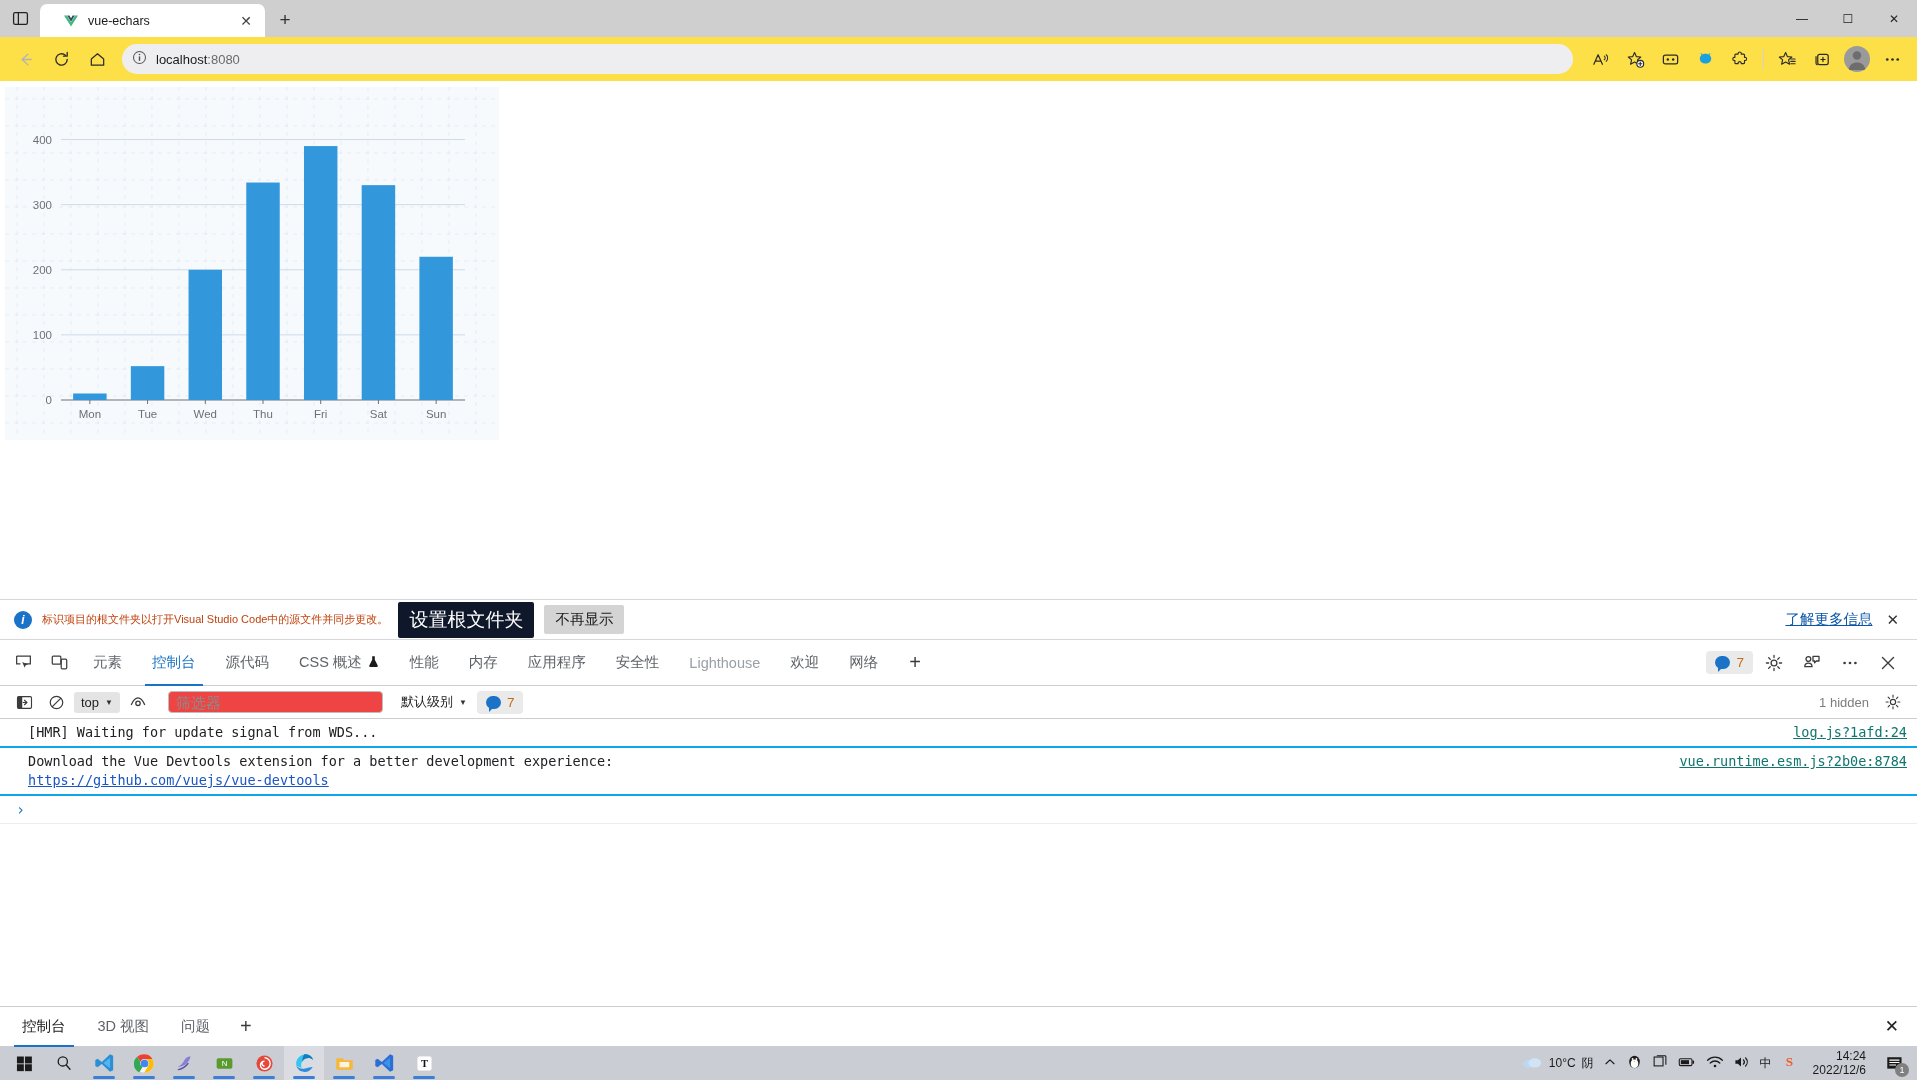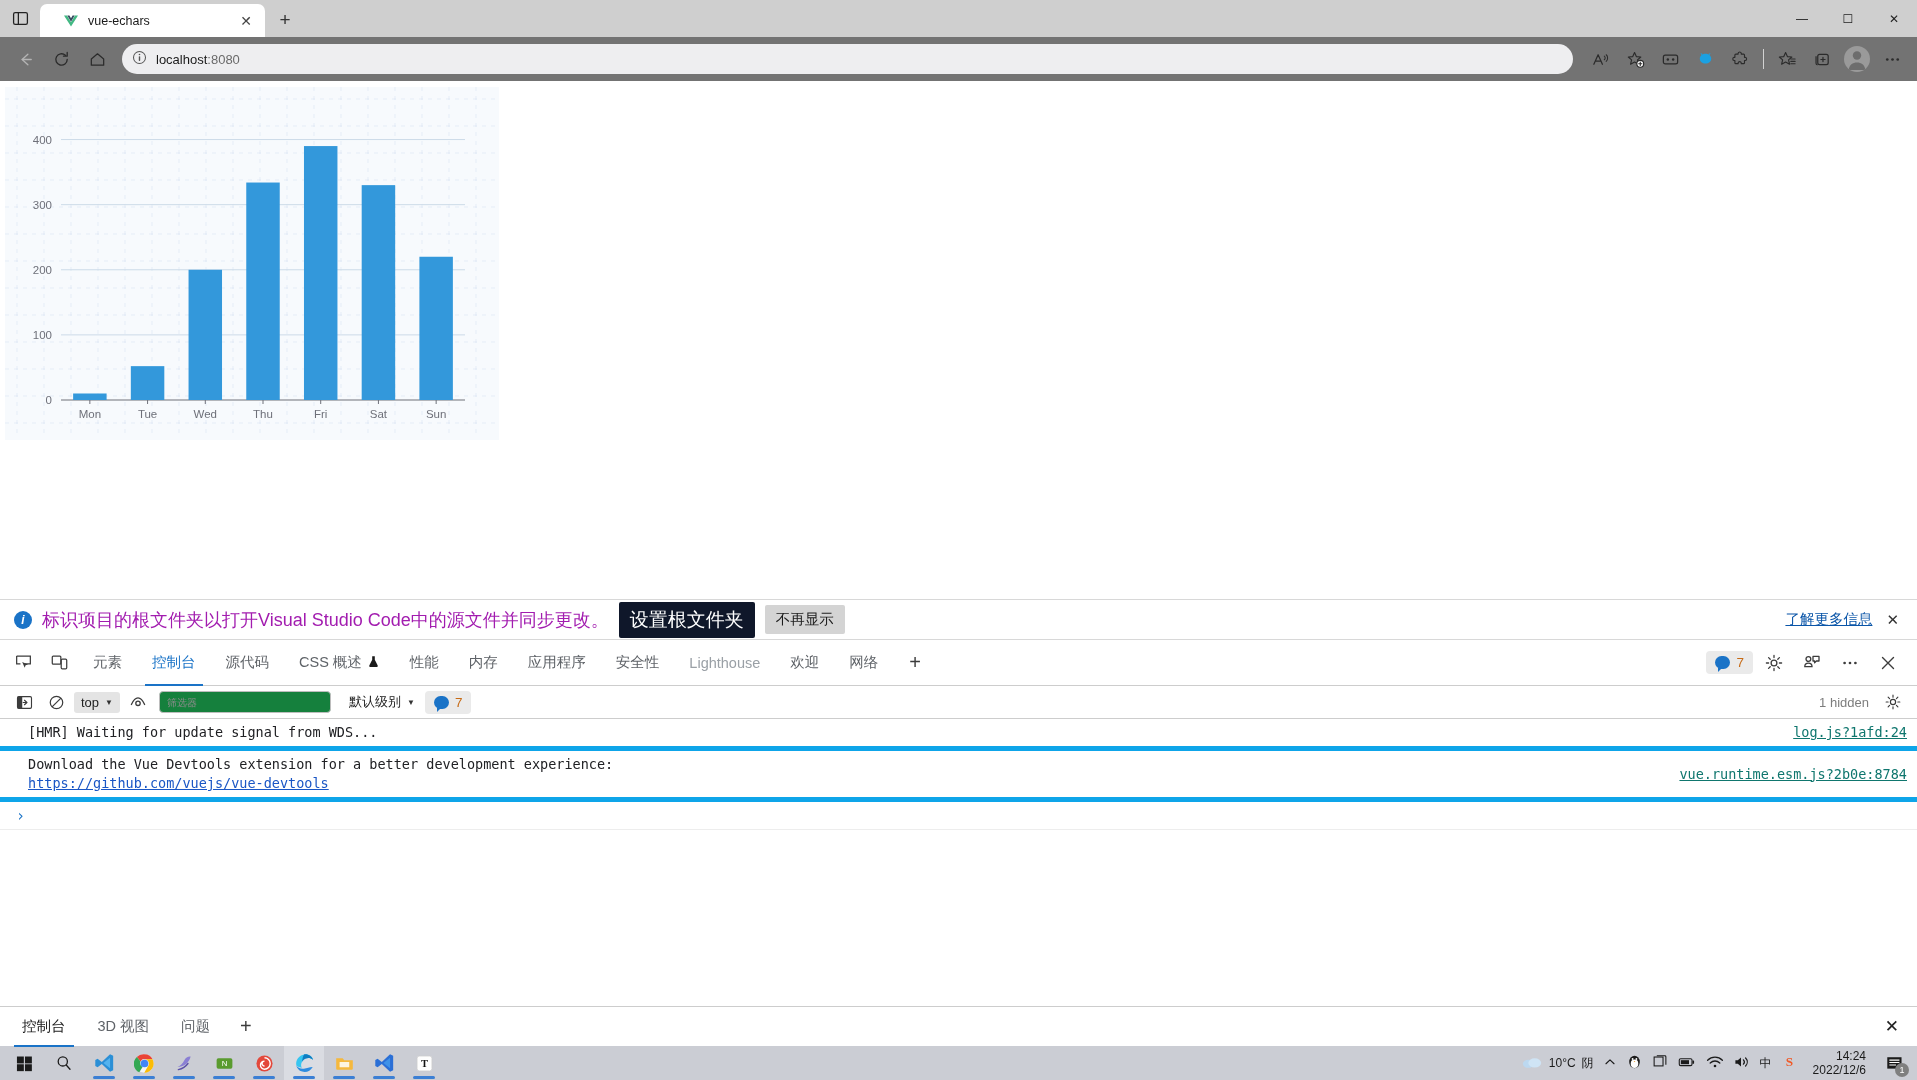--- a/index.html
+++ b/index.html
@@ -46,21 +46,21 @@
     display: flex; align-items: center;
   }
   .win-ctrl {
     width: 46px; height: 37px; display: flex;
     align-items: center; justify-content: center;
     font-size: 12px; color: #222;
   }
 
   
   .navbar {
-    height: 44px; background: #737373; display: flex;
+    height: 44px; background: #fde047; display: flex;
     align-items: center; padding: 0 8px; gap: 2px; flex: 0 0 auto;
   }
   .nav-btn {
     width: 34px; height: 34px; border-radius: 5px;
     display: flex; align-items: center; justify-content: center;
     color: #2b2b2b; flex: 0 0 34px;
   }
   .nav-btn.disabled { color: #b4b4b4; }
   .omnibox {
     flex: 1 1 auto; height: 30px; background: #eeeef0;
@@ -100,21 +100,21 @@
     flex: 0 0 auto; height: 41px; background: #ffffff;
     border-top: 1px solid #d8d8d8; border-bottom: 1px solid #d8d8d8;
     display: flex; align-items: center; padding: 0 14px; gap: 10px;
   }
   .notice-info {
     width: 18px; height: 18px; border-radius: 50%;
     background: #1a73c7; color: #fff; font-size: 12px;
     display: flex; align-items: center; justify-content: center;
     font-weight: bold; flex: 0 0 18px; font-style: italic;
   }
-  .notice-text { font-size: 18px; color: #a21caf; text-align: center; }
+  .notice-text { font-size: 11px; color: #c2410c; text-align: center; }
   .btn-primary {
     background: #0f172a; color: #ffffff; font-size: 19px;
     padding: 5px 11px; border: none; border-radius: 2px;
   }
   .btn-plain {
     background: #d4d4d4; color: #1b1b1b; font-size: 14.5px;
     padding: 5px 11px; border: none; border-radius: 2px;
   }
   .notice-spacer { flex: 1 1 auto; }
   .notice-link {
@@ -178,39 +178,39 @@
     color: #3c3c3c; border-radius: 3px; flex: 0 0 28px;
   }
   .ctx-select {
     display: flex; align-items: center; gap: 6px;
     background: #e4e4e4; border-radius: 3px;
     padding: 3px 7px; font-size: 13px; color: #222;
   }
   .caret { font-size: 8px; color: #333; }
   .filter-input {
     flex: 0 0 172px; height: 22px; border: 1px solid #bdbdbd;
-    border-radius: 4px; background: #15803d; font-size: 10px;
-    padding: 0 7px; color: #202124; margin-left: 3px;
+    border-radius: 4px; background: #ef4444; font-size: 15px;
+    padding: 0 7px; color: #202124; margin-left: 12px;
   }
   .filter-input::placeholder { color: #8c8c8c; }
   .level-select {
     display: flex; align-items: center; gap: 6px;
     font-size: 13px; color: #222; padding: 3px 6px; margin-left: 8px;
   }
   .tb-spacer { flex: 1 1 auto; }
   .hidden-count { font-size: 13px; color: #7d7d7d; margin-right: 6px; }
 
   .console-body {
     flex: 1 1 auto; overflow: hidden;
     font-family: "DejaVu Sans Mono", "Liberation Mono", monospace;
     font-size: 13.5px;
   }
   .log-row {
-    display: flex; align-items: center;
-    border-bottom: 5px solid #0ea5e9; padding: 4px 10px 4px 28px;
+    display: flex; align-items: flex-start;
+    border-bottom: 2px solid #0ea5e9; padding: 4px 10px 4px 28px;
     min-height: 25px; line-height: 19px;
   }
   .log-text { flex: 1 1 auto; color: #202124; white-space: pre-wrap; }
   .log-link-inline { color: #1a56c5; text-decoration: underline; display: block; }
   .log-src {
     flex: 0 0 auto; color: #0f766e; text-decoration: underline;
     font-size: 13.5px; padding-left: 16px;
   }
   .prompt-row {
     display: flex; align-items: center; padding: 3px 10px 3px 10px;

